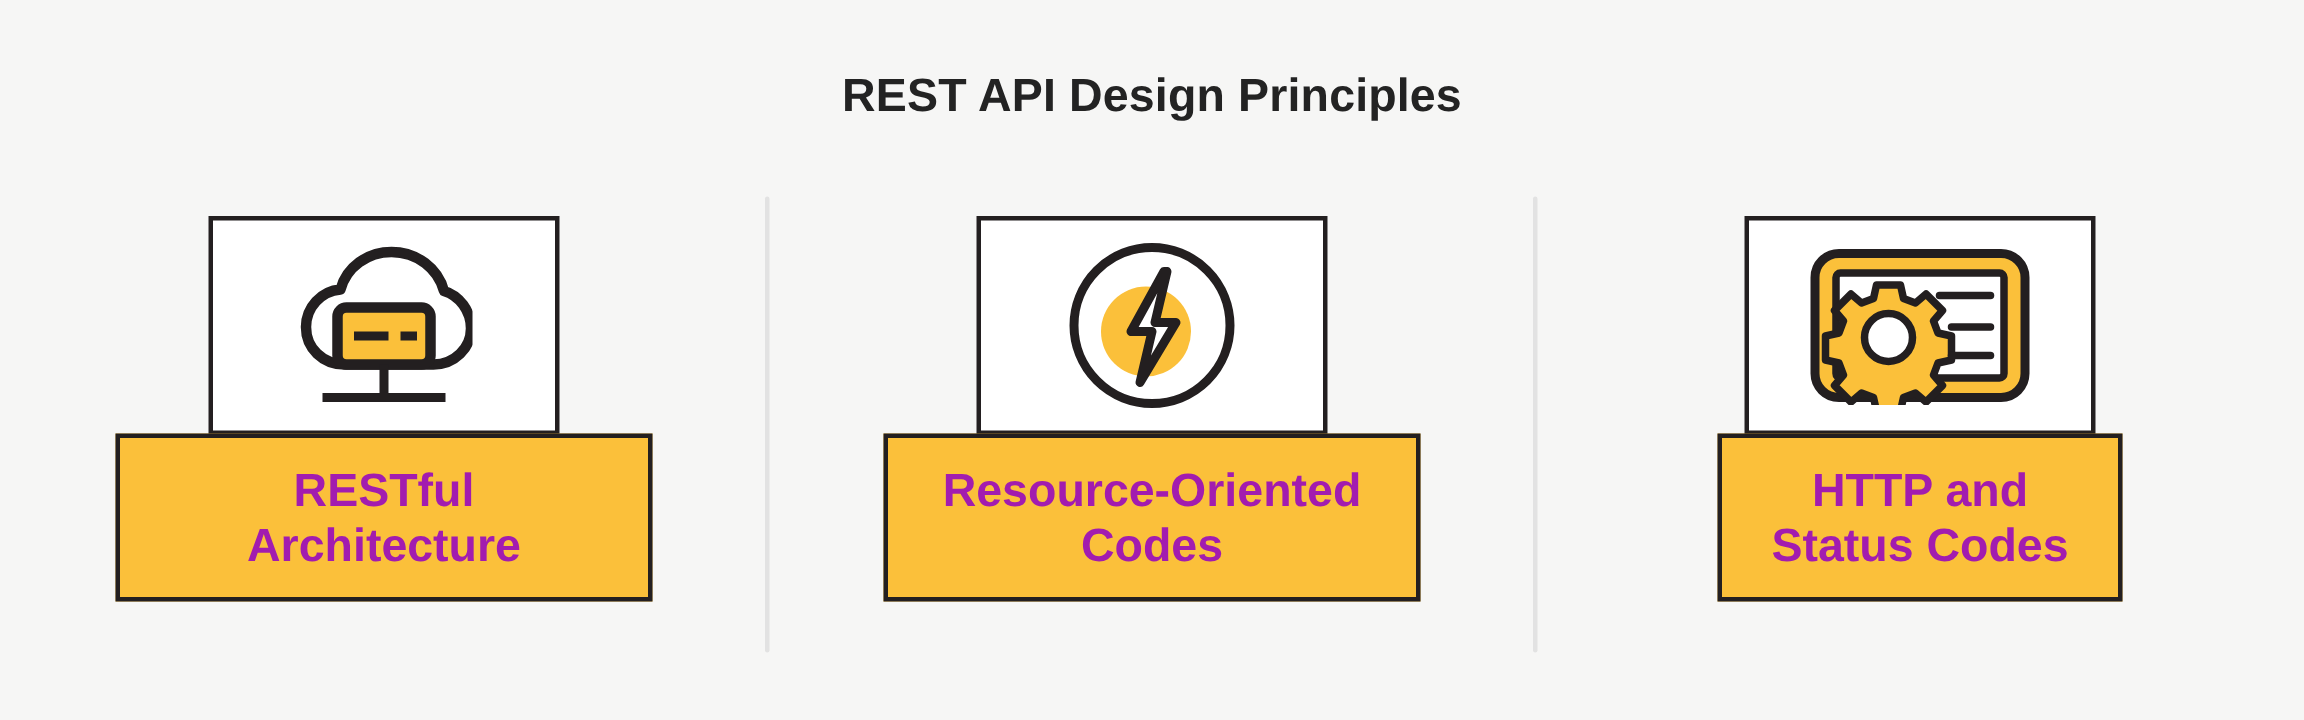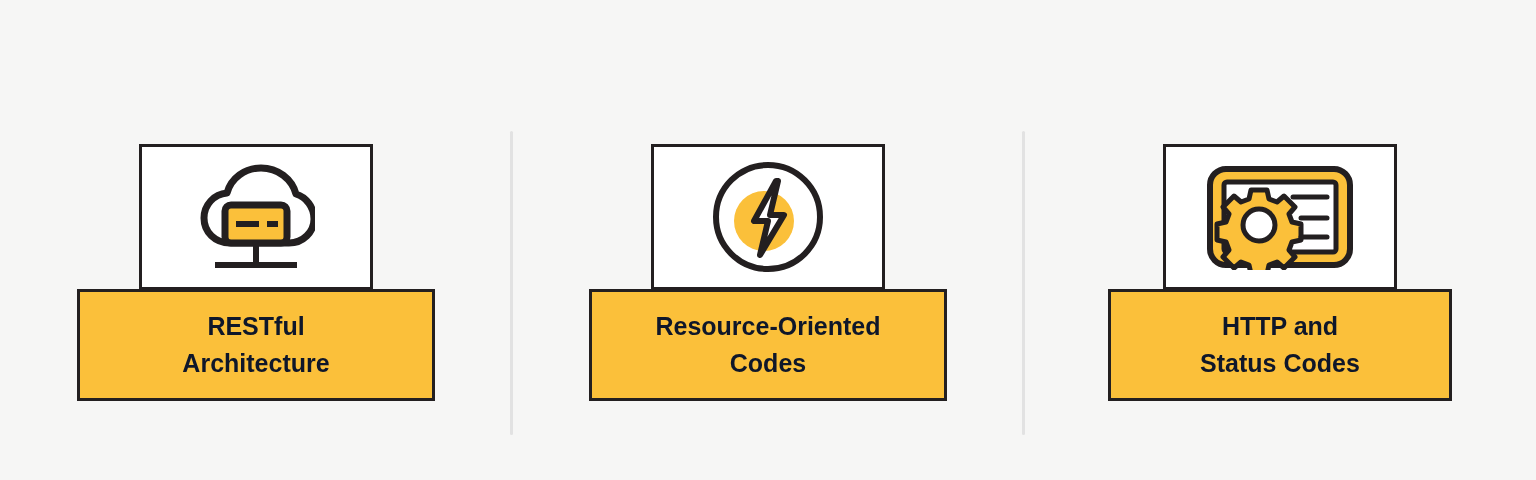--- a/index.html
+++ b/index.html
@@ -86,34 +86,35 @@
     height: 112px;
     background: #fbc03a;
     border: 3px solid #231f20;
     box-sizing: border-box;
     display: flex;
     align-items: center;
     justify-content: center;
     text-align: center;
   }
   .label-text {
-    font-size: 25px;
+    font-size: 31px;
     font-weight: bold;
-    color: #0f172a;
+    color: #a21caf;
     line-height: 37px;
     white-space: pre-line;
     padding: 0 10px;
   }
-  .column.c3 .label-box { width: 344px; }
+  .column.c3 .label-box { width: 270px; }
 </style>
 </head>
 <body>
 
 <div class="infographic">
 
+  <div class="title">REST API Design Principles</div>
 
   <div class="divider d1"></div>
   <div class="divider d2"></div>
 
   <div class="column c1">
 
     <div class="icon-panel">
       <span>
         <svg width="118" height="112" viewBox="0 0 118 112" fill="none">
 

